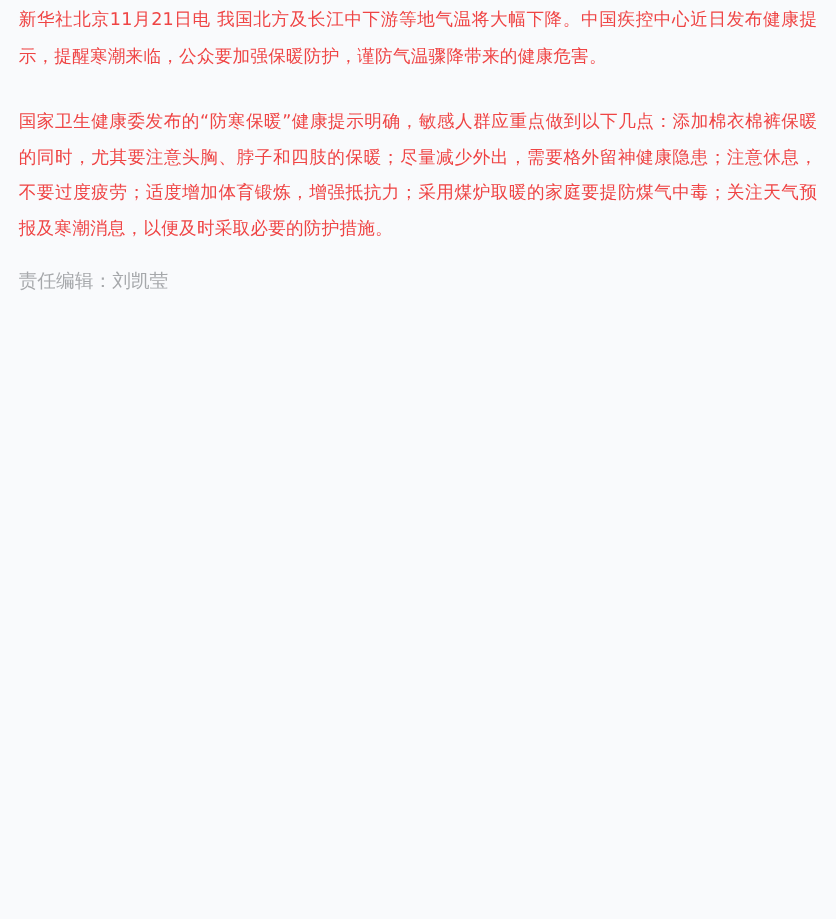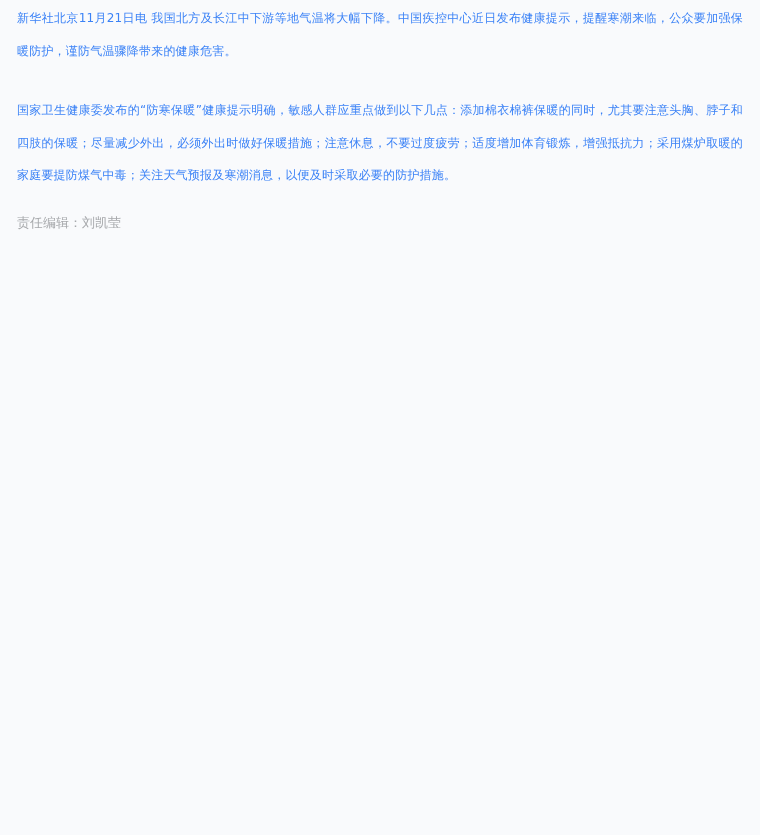--- a/index.html
+++ b/index.html
@@ -3,35 +3,35 @@
 <meta charset="utf-8">
 <style>
   html, body { margin: 0; padding: 0; }
   body {
     width: 760px; height: 835px; overflow: hidden;
     background: #f9fafc;
     font-family: "DejaVu Sans", "Liberation Sans", sans-serif;
   }
   .article { padding: 2px 17px 0 17px; width: 726px; }
   .para {
-    font-size: 12px;
+    font-size: 16px;
     line-height: 32.6px;
-    color: #3b82f6;
+    color: #ef4444;
     margin: 0 0 27px 0;
     letter-spacing: 0.2px;
     text-align: justify;
     word-break: break-all;
   }
   .editor {
-    font-size: 13px;
+    font-size: 17px;
     color: #a6a8ab;
     margin-top: -6px;
     line-height: 20px;
   }
 </style>
 </head>
 <body>
 
 <div class="article">
   <p class="para">新华社北京11月21日电 我国北方及长江中下游等地气温将大幅下降。中国疾控中心近日发布健康提示，提醒寒潮来临，公众要加强保暖防护，谨防气温骤降带来的健康危害。</p>
-  <p class="para">国家卫生健康委发布的“防寒保暖”健康提示明确，敏感人群应重点做到以下几点：添加棉衣棉裤保暖的同时，尤其要注意头胸、脖子和四肢的保暖；尽量减少外出，必须外出时做好保暖措施；注意休息，不要过度疲劳；适度增加体育锻炼，增强抵抗力；采用煤炉取暖的家庭要提防煤气中毒；关注天气预报及寒潮消息，以便及时采取必要的防护措施。</p>
+  <p class="para">国家卫生健康委发布的“防寒保暖”健康提示明确，敏感人群应重点做到以下几点：添加棉衣棉裤保暖的同时，尤其要注意头胸、脖子和四肢的保暖；尽量减少外出，需要格外留神健康隐患；注意休息，不要过度疲劳；适度增加体育锻炼，增强抵抗力；采用煤炉取暖的家庭要提防煤气中毒；关注天气预报及寒潮消息，以便及时采取必要的防护措施。</p>
   <div class="editor">责任编辑：刘凯莹</div>
 </div>
 
 </body></html>

